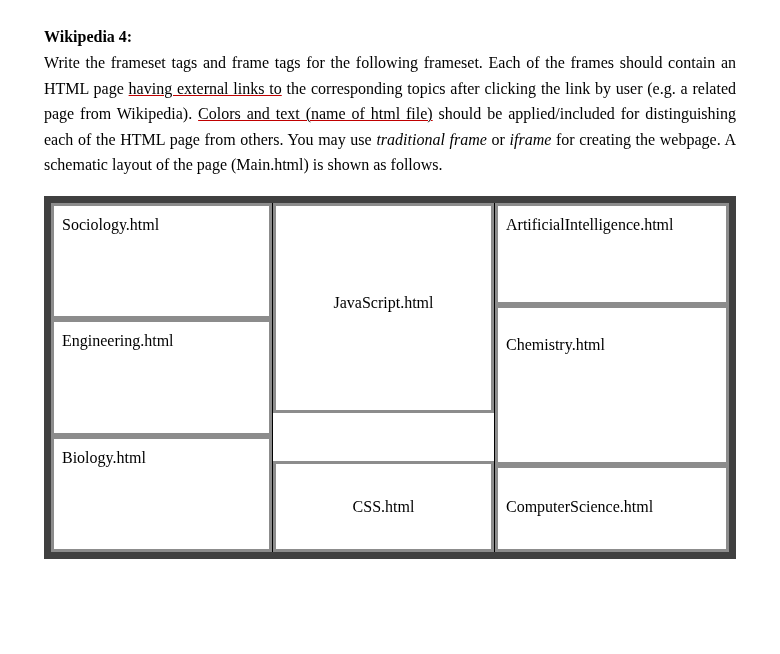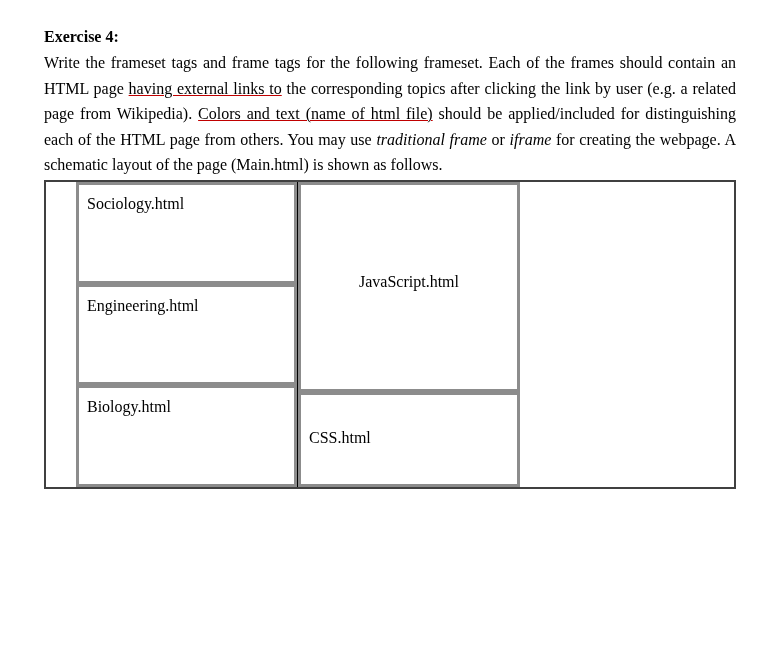--- a/index.html
+++ b/index.html
@@ -12,72 +12,71 @@
     background: #fff;
     width: 780px;
   }
   .heading {
     font-weight: bold;
     margin-bottom: 4px;
   }
   .para {
     text-align: justify;
     line-height: 1.6;
-    margin-bottom: 2px;
+    margin-bottom: 18px;
   }
   .underline-red {
     text-decoration: underline;
     text-decoration-color: #c00000;
     text-decoration-thickness: 1px;
     color: #000;
   }
   .italic { font-style: italic; }
 
   .frameset {
     display: flex;
     width: 692px;
-    height: 309px;
-    border: 2px solid #404040;
-    padding-left: 30px;
+    height: 363px;
+    border: 7px solid #404040;
   }
   .col {
     display: flex;
     flex-direction: column;
     border-right: 1px solid #000;
   }
   .col:last-child { border-right: none; }
   .col1 { width: 222px; }
-  .col2 { width: 222px; }
+  .col2 { width: 222px; gap: 48px; }
   .col3 { flex: 1; }
   .frame {
     border: 3px solid #8c8c8c;
     padding: 10px 8px;
     font-size: 16px;
     color: #000;
     background: #fff;
     display: flex;
     align-items: flex-start;
   }
   .frame + .frame {
     border-top: 3px solid #8c8c8c;
   }
   
   .col1 .frame { flex: 1; }
   
   .col2 .top { flex: 0 0 210px; align-items: center; justify-content: center; padding-top: 0; }
-  .col2 .bot { flex: 1; align-items: flex-start; padding-top: 34px; }
+  .col2 .bot { flex: 1; align-items: flex-start; justify-content: center; padding-top: 34px; }
   
   .col3 .r1 { flex: 0 0 102px; }
   .col3 .r2 { flex: 0 0 160px; padding-top: 28px; }
   .col3 .r3 { flex: 1; padding-top: 30px; }
 </style>
 </head>
 <body>
 
-<div class="heading">Exercise 4:</div>
+<div class="heading">Wikipedia 4:</div>
 
 <div class="para">
   <span>Write the frameset tags and frame tags for the following frameset. Each of the frames should contain an HTML page </span><span class="underline-red">having external links to</span><span> the corresponding topics after clicking the link by user (e.g. a related page from Wikipedia). </span><span class="underline-red">Colors and text (name of html file)</span><span> should be applied/included for distinguishing each of the HTML page from others. You may use </span><span class="italic">traditional frame</span><span> or </span><span class="italic">iframe</span><span> for creating the webpage. A schematic layout of the page (Main.html) is shown as follows.</span>
 </div>
 
 <div class="frameset">
   <div class="col col1">
     <div class="frame">
         <span>Sociology.html</span>
       </div>
@@ -89,13 +88,24 @@
       </div>
   </div>
   <div class="col col2">
     <div class="frame top">
         <span>JavaScript.html</span>
       </div>
     <div class="frame bot">
         <span>CSS.html</span>
       </div>
   </div>
+  <div class="col col3">
+    <div class="frame r1">
+        <span>ArtificialIntelligence.html</span>
+      </div>
+    <div class="frame r2">
+        <span>Chemistry.html</span>
+      </div>
+    <div class="frame r3">
+        <span>ComputerScience.html</span>
+      </div>
+  </div>
 </div>
 
 </body></html>

